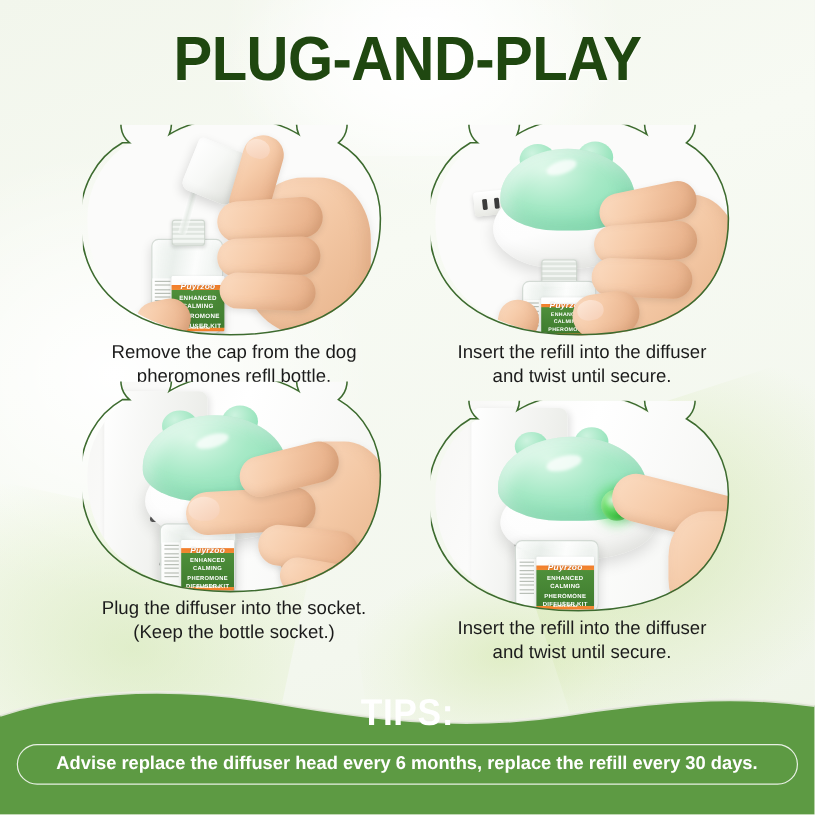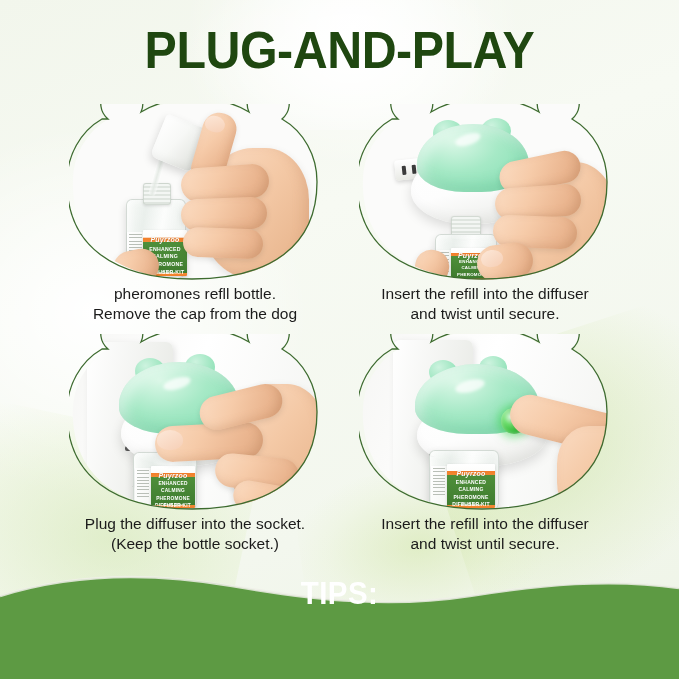--- a/index.html
+++ b/index.html
@@ -50,21 +50,21 @@
     text-shadow:0 1px 0 rgba(255,255,255,.6);
   }
 
   
   .panels{
     position:absolute;left:0;top:104px;width:679px;height:466px;
   }
   .panel{position:absolute;width:290px;height:232px;}
   .p1{left:50px;top:0;}
   .p2{left:340px;top:0;}
-  .p3{left:50px;top:230px;}
+  .p3{left:50px;top:214px;}
   .p4{left:340px;top:230px;}
 
   .frame-wrap{
     position:relative;width:252px;height:178px;margin:0 auto;
   }
   .frame-svg{position:absolute;left:0;top:0;width:252px;height:178px;}
   .photo{
     position:absolute;left:0;top:0;width:252px;height:178px;
     overflow:hidden;
   }
@@ -327,22 +327,22 @@
             </div>
           </div>
         </div>
         <svg class="frame-svg" viewBox="0 0 252 178">
           <path d="M39,15 a21,20 0 1 1 33,-7 a76,46 0 0 1 108,0 a21,20 0 1 1 33,7
                    a66,71 0 0 1 35,63 c0,64 -47,97 -125,97 c-78,0 -125,-33 -125,-97
                    a66,71 0 0 1 35,-63 z" fill="none" stroke="#3d6b2f" stroke-width="1.3"></path>
         </svg>
       </div>
       <div class="caption">
+        <span class="ln">Remove the cap from the dog</span>
         <span class="ln">pheromones refll bottle.</span>
-        <span class="ln">Remove the cap from the dog</span>
       </div>
     </div>
 
     <div class="panel p2">
       <div class="frame-wrap">
         <div class="photo">
           <div class="photo-inner">
             <div class="scene">
 
               <div class="prong" style="left:36px;top:55px;width:34px;height:20px;transform:rotate(-6deg);">
@@ -527,15 +527,18 @@
     </div>
 
   </div>
 
   <div class="tips">
     <svg class="tips-wave" viewBox="0 0 679 109" preserveAspectRatio="none">
       <path d="M0,26 C70,4 150,2 232,16 C320,31 392,38 470,26 C540,15 610,8 679,18 L679,109 L0,109 Z" fill="#5d9a43"></path>
       <path d="M0,26 C70,4 150,2 232,16 C320,31 392,38 470,26 C540,15 610,8 679,18" fill="none" stroke="#efefe8" stroke-width="2.5" opacity=".85"></path>
     </svg>
     <div class="tips-title">TIPS:</div>
+    <div class="tips-pill">
+      <span class="tips-text">Advise replace the diffuser head every 6 months, replace the refill every 30 days.</span>
+    </div>
   </div>
 
 </div>
 
 </body></html>

